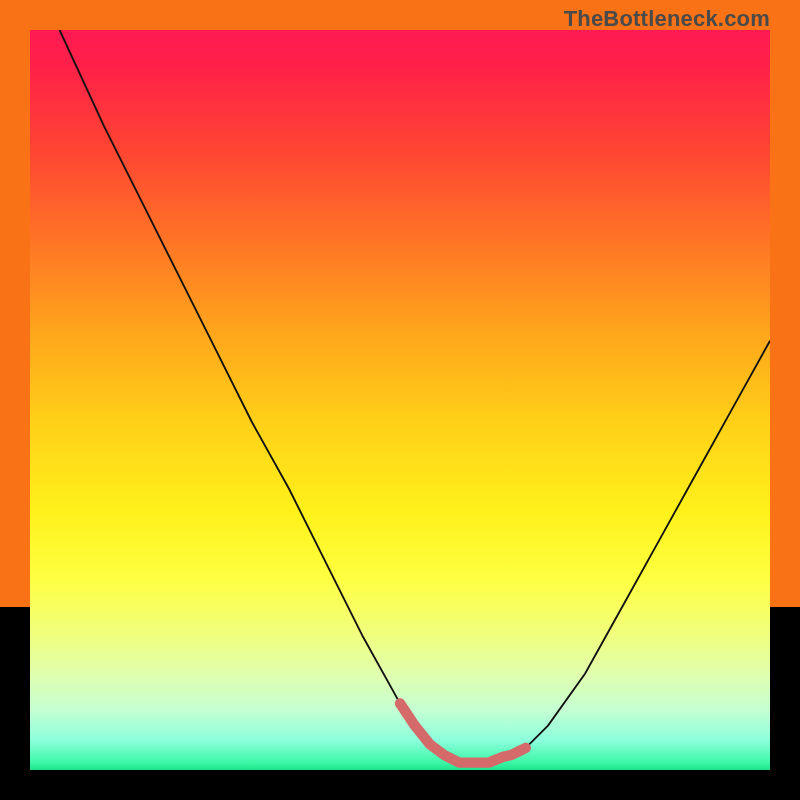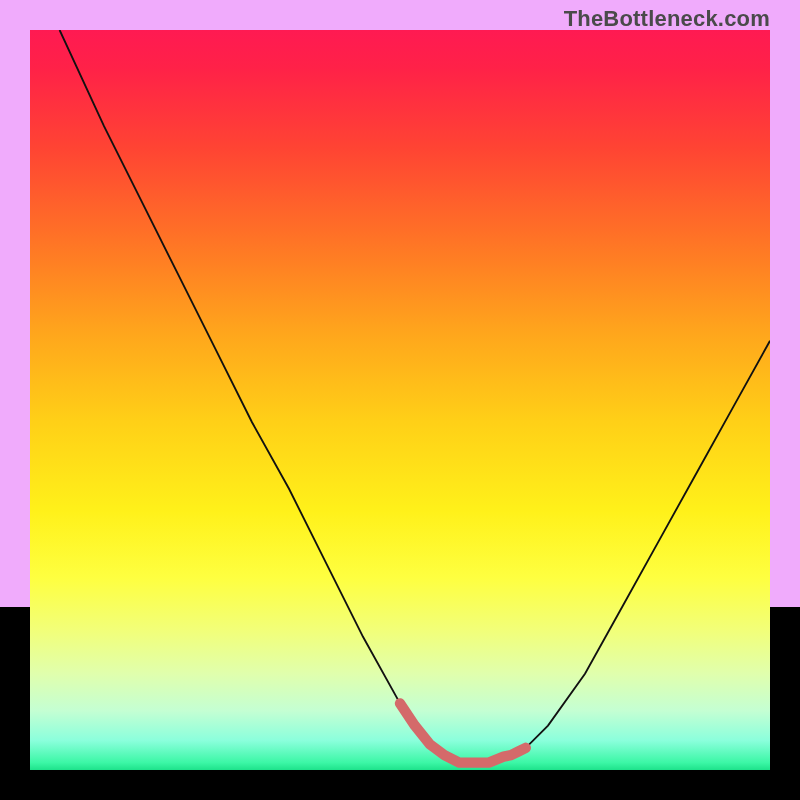--- a/index.html
+++ b/index.html
@@ -8,21 +8,21 @@
     width: 800px;
     height: 800px;
     overflow: hidden;
     background: #000;
     font-family: Arial, Helvetica, sans-serif;
   }
   .wrap {
     position: relative;
     width: 800px;
     height: 607px;
-    background: #f0abfc;
+    background: #f97316;
   }
   .plot-area {
     position: absolute;
     left: 30px;
     top: 30px;
     width: 740px;
     height: 740px;
     background: linear-gradient(to bottom,
       #ff1a52 0%,
       #ff2148 5%,

